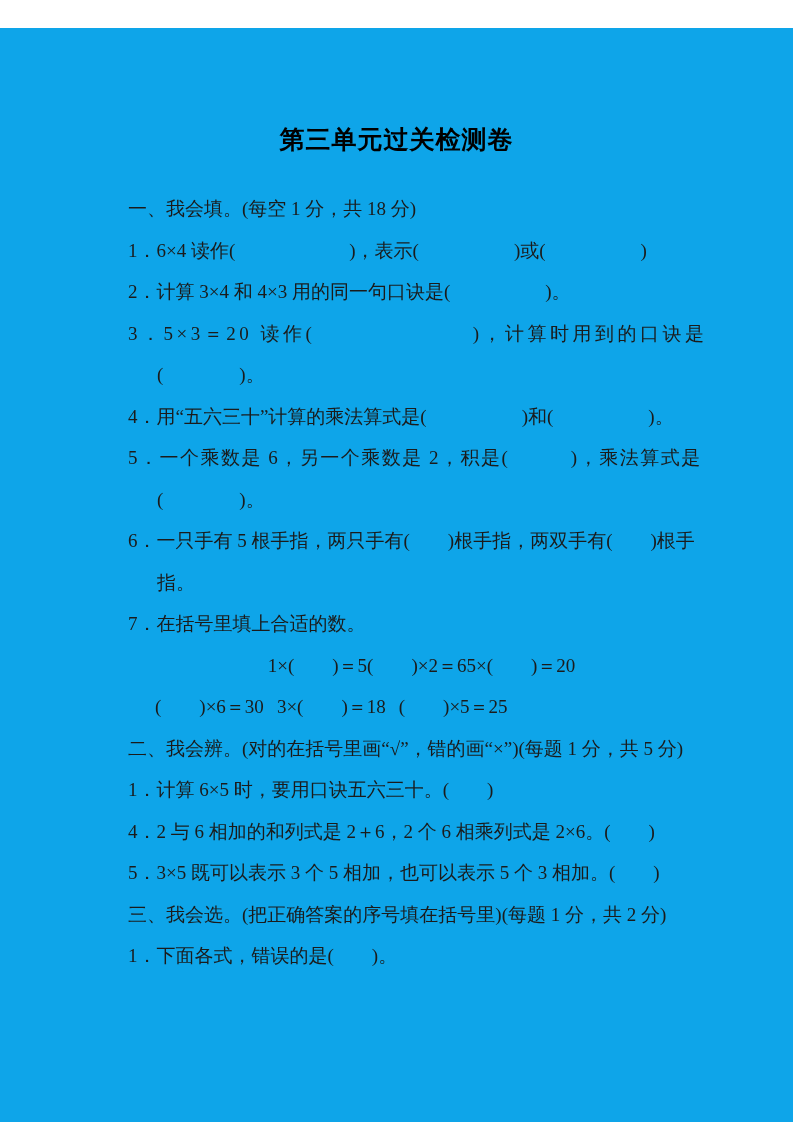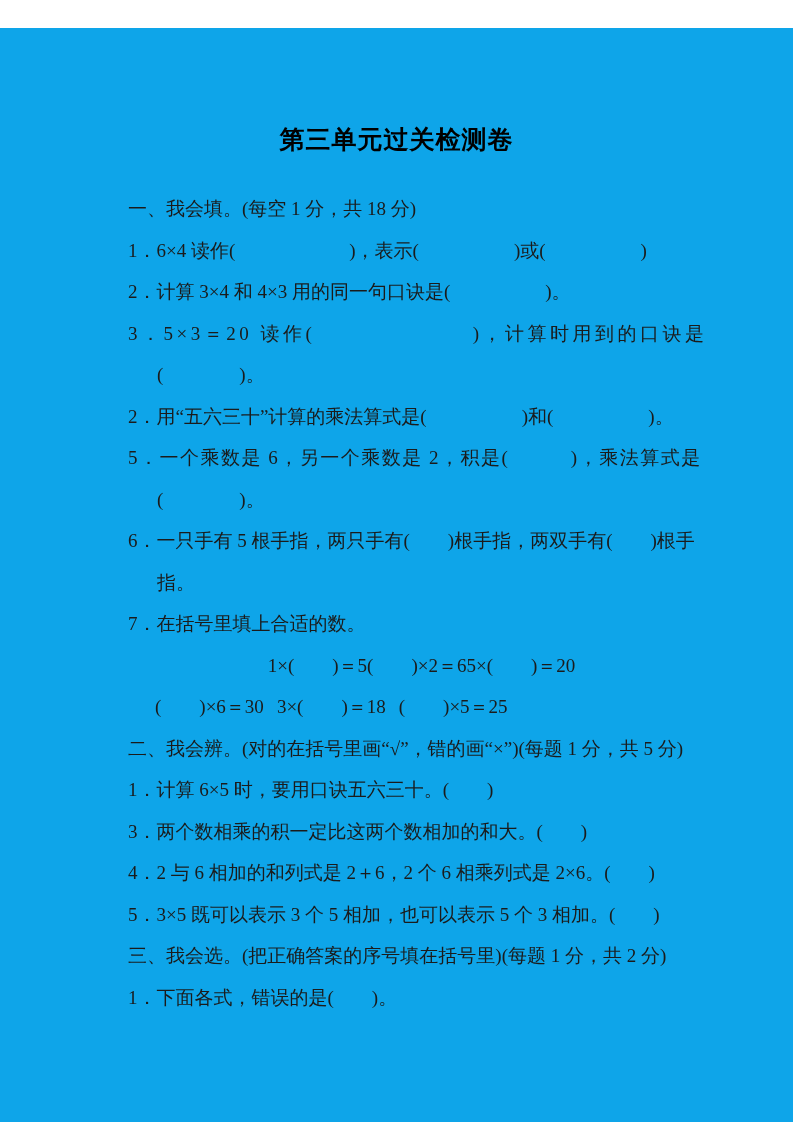--- a/index.html
+++ b/index.html
@@ -62,41 +62,40 @@
 
   <h1 class="title">第三单元过关检测卷</h1>
 
   <div class="content">
 
     <div class="line">一、我会填。(每空 1 分，共 18 分)</div>
     <div class="line">1．6×4 读作(　　　　　　)，表示(　　　　　)或(　　　　　)</div>
     <div class="line">2．计算 3×4 和 4×3 用的同一句口诀是(　　　　　)。</div>
     <div class="line spread-wide">3．5×3＝20 读作(　　　　　　　)，计算时用到的口诀是</div>
     <div class="line indent">(　　　　)。</div>
-    <div class="line">2．用“五六三十”计算的乘法算式是(　　　　　)和(　　　　　)。</div>
+    <div class="line">4．用“五六三十”计算的乘法算式是(　　　　　)和(　　　　　)。</div>
     <div class="line spread">5．一个乘数是 6，另一个乘数是 2，积是(　　　)，乘法算式是</div>
     <div class="line indent">(　　　　)。</div>
     <div class="line">6．一只手有 5 根手指，两只手有(　　)根手指，两双手有(　　)根手</div>
     <div class="line indent">指。</div>
     <div class="line">7．在括号里填上合适的数。</div>
 
     <div class="line eq-row1">
       <span>1×(　　)＝5</span>
       <span>(　　)×2＝6</span>
       <span>5×(　　)＝20</span>
     </div>
     <div class="line eq-row2">
       <span>(　　)×6＝30</span>
       <span>3×(　　)＝18</span>
       <span>(　　)×5＝25</span>
     </div>
 
     <div class="line">二、我会辨。(对的在括号里画“√”，错的画“×”)(每题 1 分，共 5 分)</div>
     <div class="line">1．计算 6×5 时，要用口诀五六三十。(　　)</div>
-    <div class="line">3．两个数相乘的积一定比这两个数相加的和大。(　　)</div>
     <div class="line">4．2 与 6 相加的和列式是 2＋6，2 个 6 相乘列式是 2×6。(　　)</div>
     <div class="line">5．3×5 既可以表示 3 个 5 相加，也可以表示 5 个 3 相加。(　　)</div>
 
     <div class="line">三、我会选。(把正确答案的序号填在括号里)(每题 1 分，共 2 分)</div>
     <div class="line">1．下面各式，错误的是(　　)。</div>
 
   </div>
 </div>
 
 </body></html>

